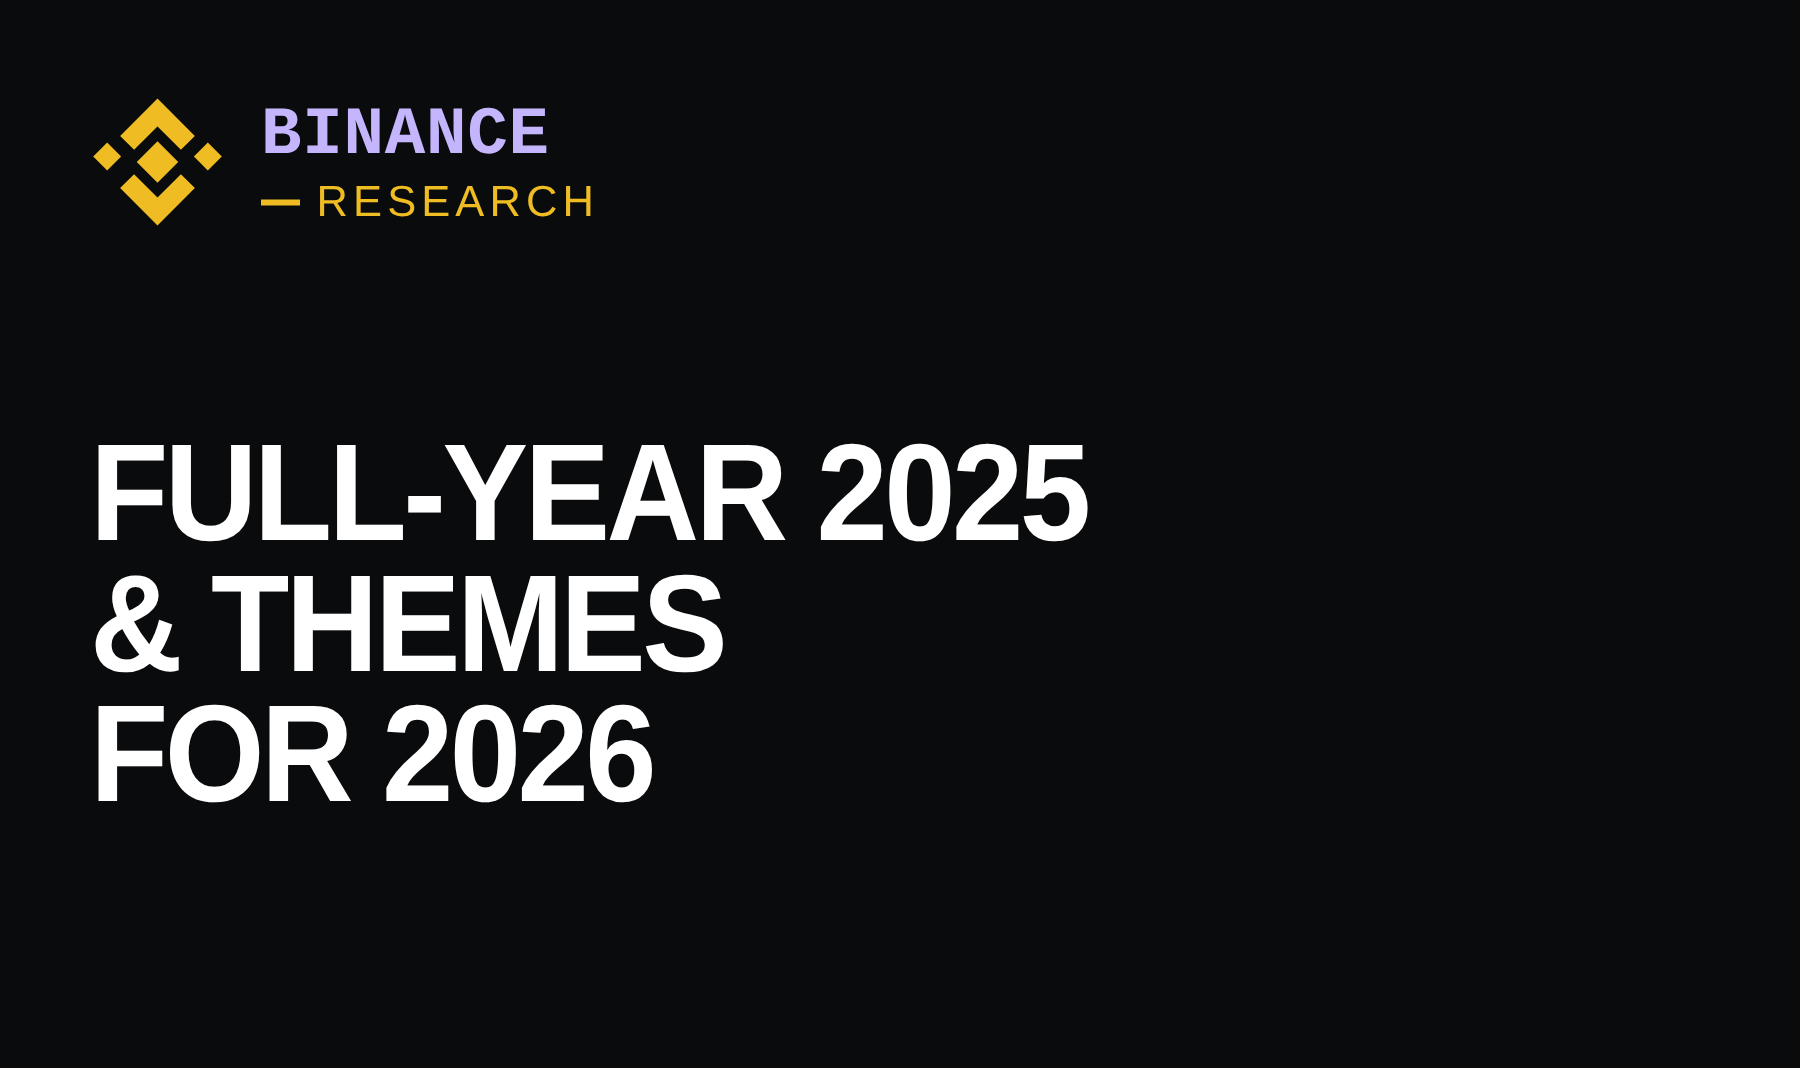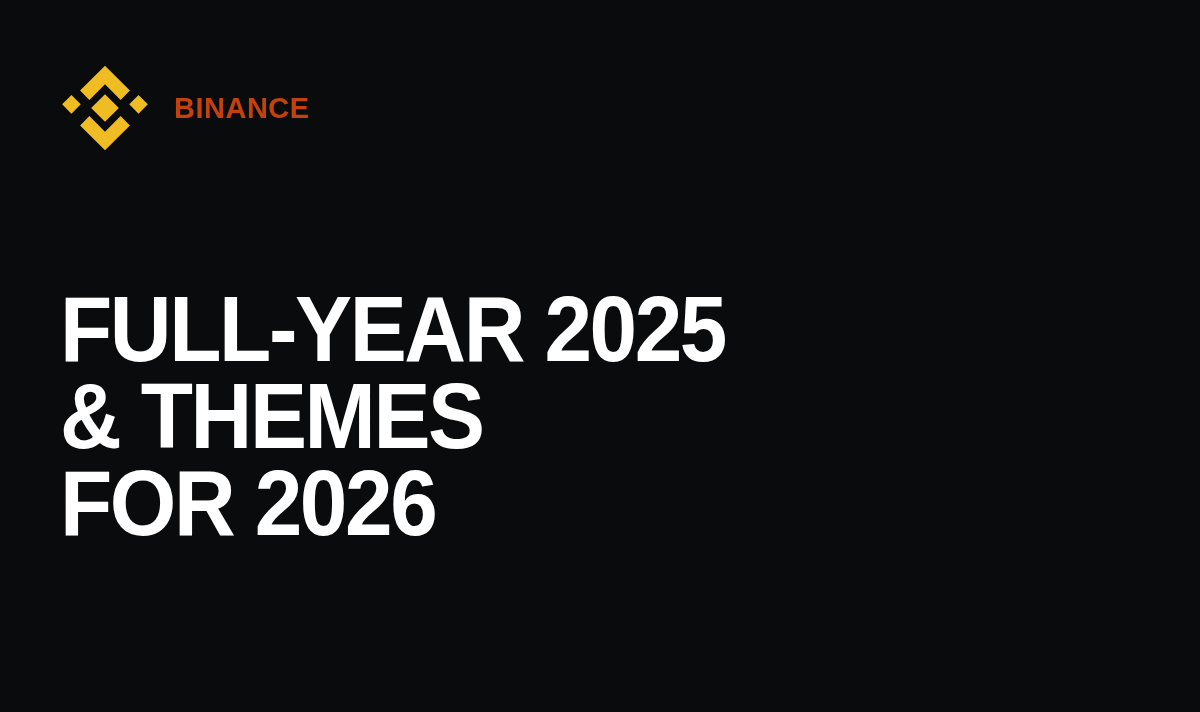--- a/index.html
+++ b/index.html
@@ -38,24 +38,24 @@
   }
 
   .brand-wordmark {
     display: flex;
     flex-direction: column;
     justify-content: center;
     padding-top: 2px;
   }
 
   .brand-name {
-    color: #c2410c;
-    font-family: Liberation Sans, sans-serif;
+    color: #c4b5fd;
+    font-family: Liberation Mono, monospace;
     font-weight: 700;
-    font-size: 29px;
+    font-size: 45px;
     line-height: 1.02;
     letter-spacing: 0.5px;
     white-space: nowrap;
   }
 
   .brand-sub {
     color: #EFBC23;
     font-family: "Liberation Sans", sans-serif;
     font-weight: 400;
     font-size: 29px;
@@ -115,20 +115,24 @@
         <polygon points="14.3,36.2 24.2,46.1 14.3,56 4.4,46.1"></polygon>
 
         <polygon points="85.7,36.2 95.6,46.1 85.7,56 75.8,46.1"></polygon>
 
         <polygon points="50,35.3 64.7,50 50,64.7 35.3,50"></polygon>
       </g>
     </svg>
 
     <div class="brand-wordmark">
       <div class="brand-name">BINANCE</div>
+      <div class="brand-sub">
+        <span class="brand-dash"></span>
+        <span>RESEARCH</span>
+      </div>
     </div>
 
   </div>
 
   <h1 class="headline">
     <span class="headline-line">FULL-YEAR 2025</span>
     <span class="headline-line">&amp; THEMES</span>
     <span class="headline-line">FOR 2026</span>
   </h1>
 

